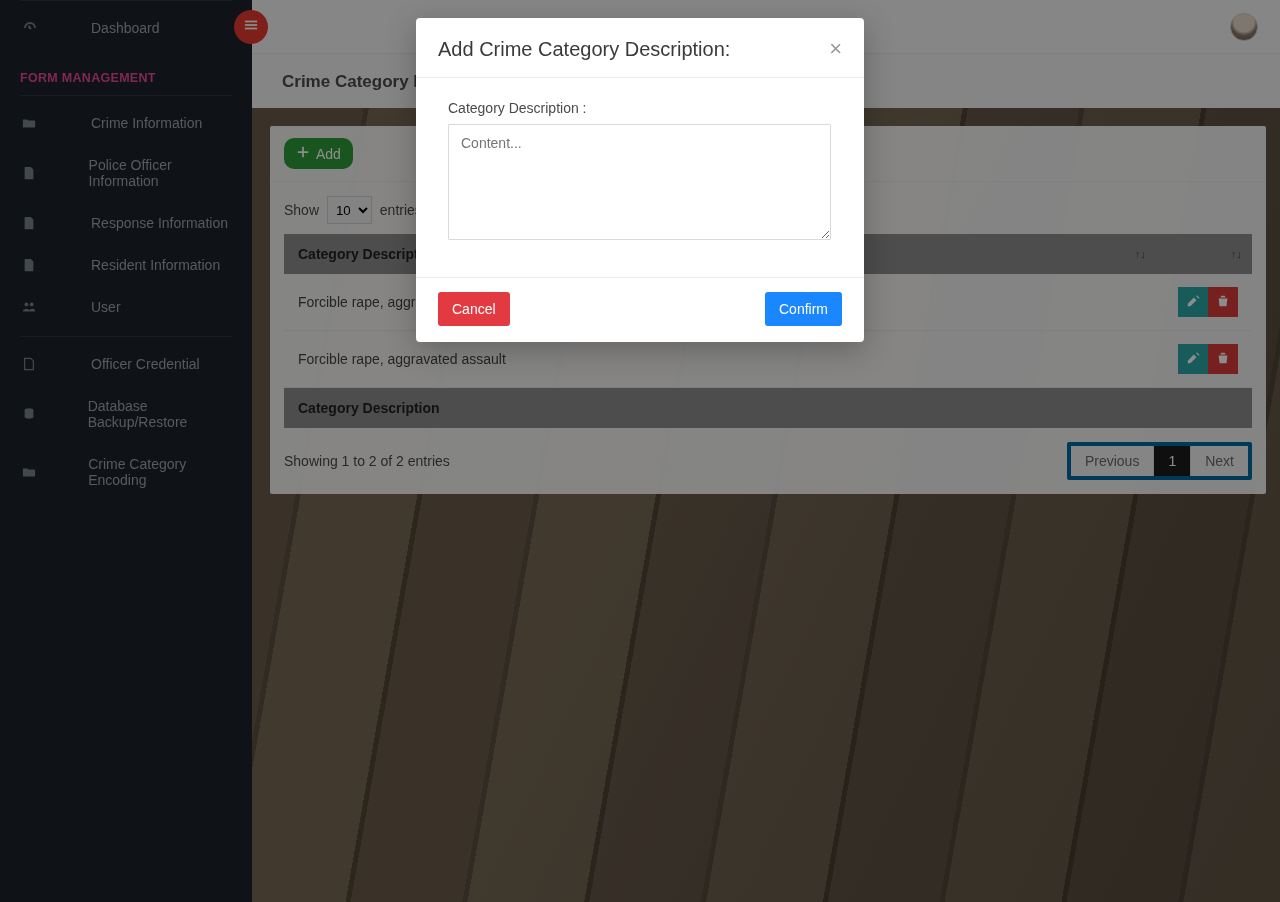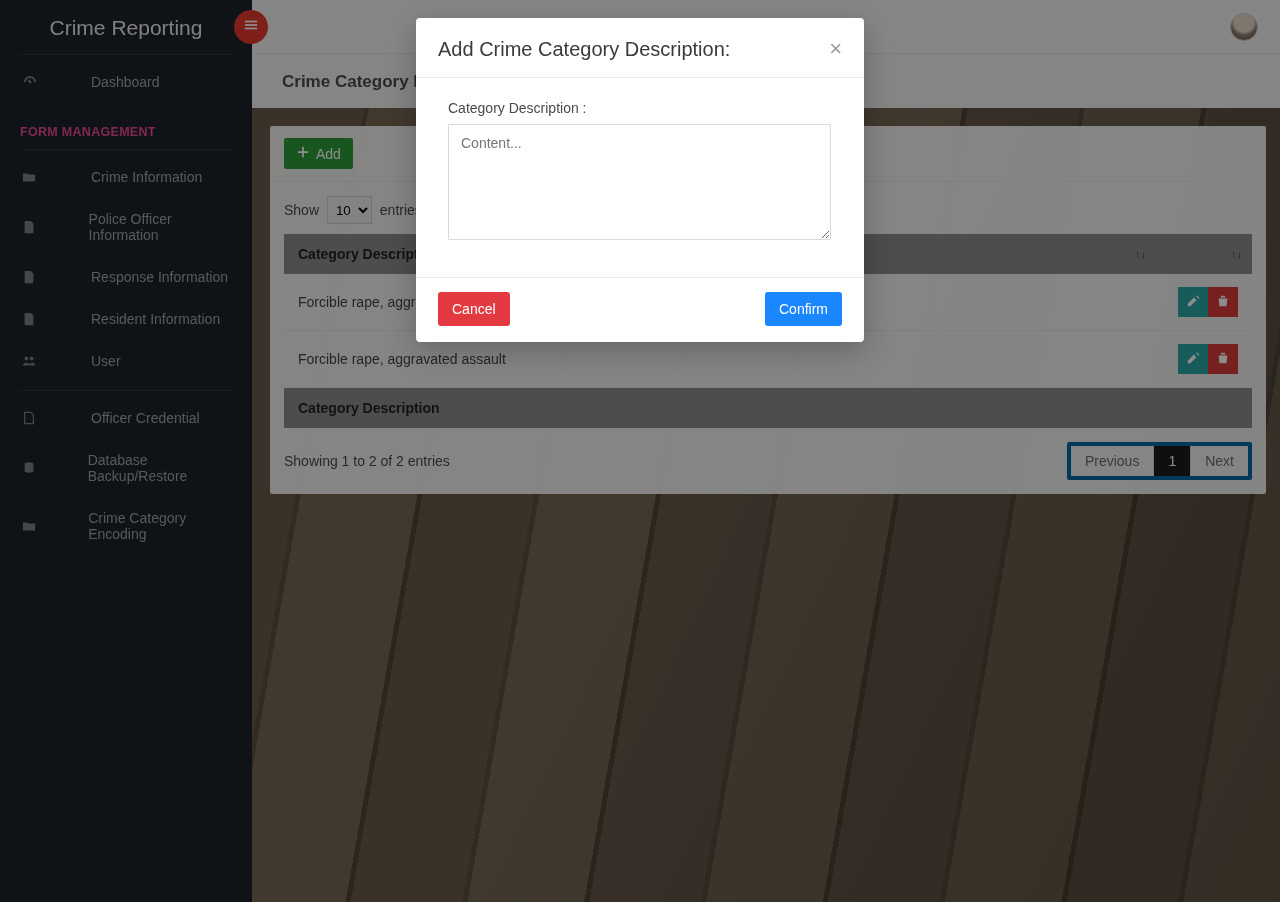--- a/index.html
+++ b/index.html
@@ -24,21 +24,21 @@
 
 .pageheader { background: #f3f3f3; padding: 18px 30px; font-size: 17px; font-weight: 700; color: #4b4b4b; }
 
 .content-bg { position: absolute; left: 0; top: 108px; width: 1028px; height: 794px; background:
   linear-gradient(115deg, rgba(80,72,62,.0) 0 40%, rgba(40,36,30,.15) 60%, rgba(20,18,14,.25) 100%),
   repeating-linear-gradient(100deg, #6a5c4c 0 110px, #5b4f40 110px 115px, #776955 115px 230px, #514536 230px 235px);
 }
 
 .panel { position: absolute; left: 18px; top: 18px; right: 14px; background: rgba(255,255,255,.92); border-radius: 2px; padding: 0; }
 .panel-tools { padding: 12px 14px; border-bottom: 1px solid #e8e8e8; }
-.btn-add { background: #2f9c3a; color: #fff; border: 0; padding: 7px 12px; border-radius: 2px; font-size: 14px; display: inline-flex; align-items: center; gap: 6px; cursor: pointer; }
+.btn-add { background: #2f9c3a; color: #fff; border: 0; padding: 7px 12px; border-radius: 10px; font-size: 14px; display: inline-flex; align-items: center; gap: 6px; cursor: pointer; }
 .panel-body { padding: 14px; }
 
 .dt-top { display: flex; justify-content: space-between; align-items: center; margin-bottom: 10px; color: #4a4a4a; }
 .dt-len select { border: 1px solid #d0d0d0; height: 28px; padding: 2px 4px; margin: 0 4px; }
 .dt-search input { border: 1px solid #d0d0d0; height: 26px; width: 160px; margin-left: 6px; padding: 2px 6px; }
 
 table.dt { width: 100%; border-collapse: collapse; }
 table.dt th { background: #8c8c8c; color: #222; text-align: left; font-weight: 700; padding: 12px 14px; position: relative; }
 table.dt th .sort { position: absolute; right: 10px; top: 50%; transform: translateY(-50%); font-size: 11px; color: #333; opacity: .8; }
 table.dt th.actions, table.dt td.actions { width: 96px; text-align: right; }
@@ -68,21 +68,20 @@
 .btn-cancel { background: #e33a41; color: #fff; border: 0; padding: 9px 14px; border-radius: 3px; font-size: 14px; cursor: pointer; }
 .btn-confirm { background: #1a86ff; color: #fff; border: 0; padding: 9px 14px; border-radius: 3px; font-size: 14px; cursor: pointer; }
 
 .svg14 { width: 14px; height: 14px; }
 .svg16 { width: 16px; height: 16px; }
 </style>
 </head>
 <body>
 
 <div class="sidebar">
-  <div class="sidebar-title">Crime Reporting</div>
   <div class="sidebar-sep"></div>
 
   <div class="side-item">
     <span class="ico">
       <svg class="svg16" viewBox="0 0 16 16" fill="currentColor">
           <path d="M8 2a6 6 0 00-6 6h2a4 4 0 118 0h2a6 6 0 00-6-6zm-.7 3.3l2.4 3.2-1.6 1.2L5.7 6.5l1.6-1.2z"></path>
         </svg>
     </span>
     <span>Dashboard</span>
   </div>

